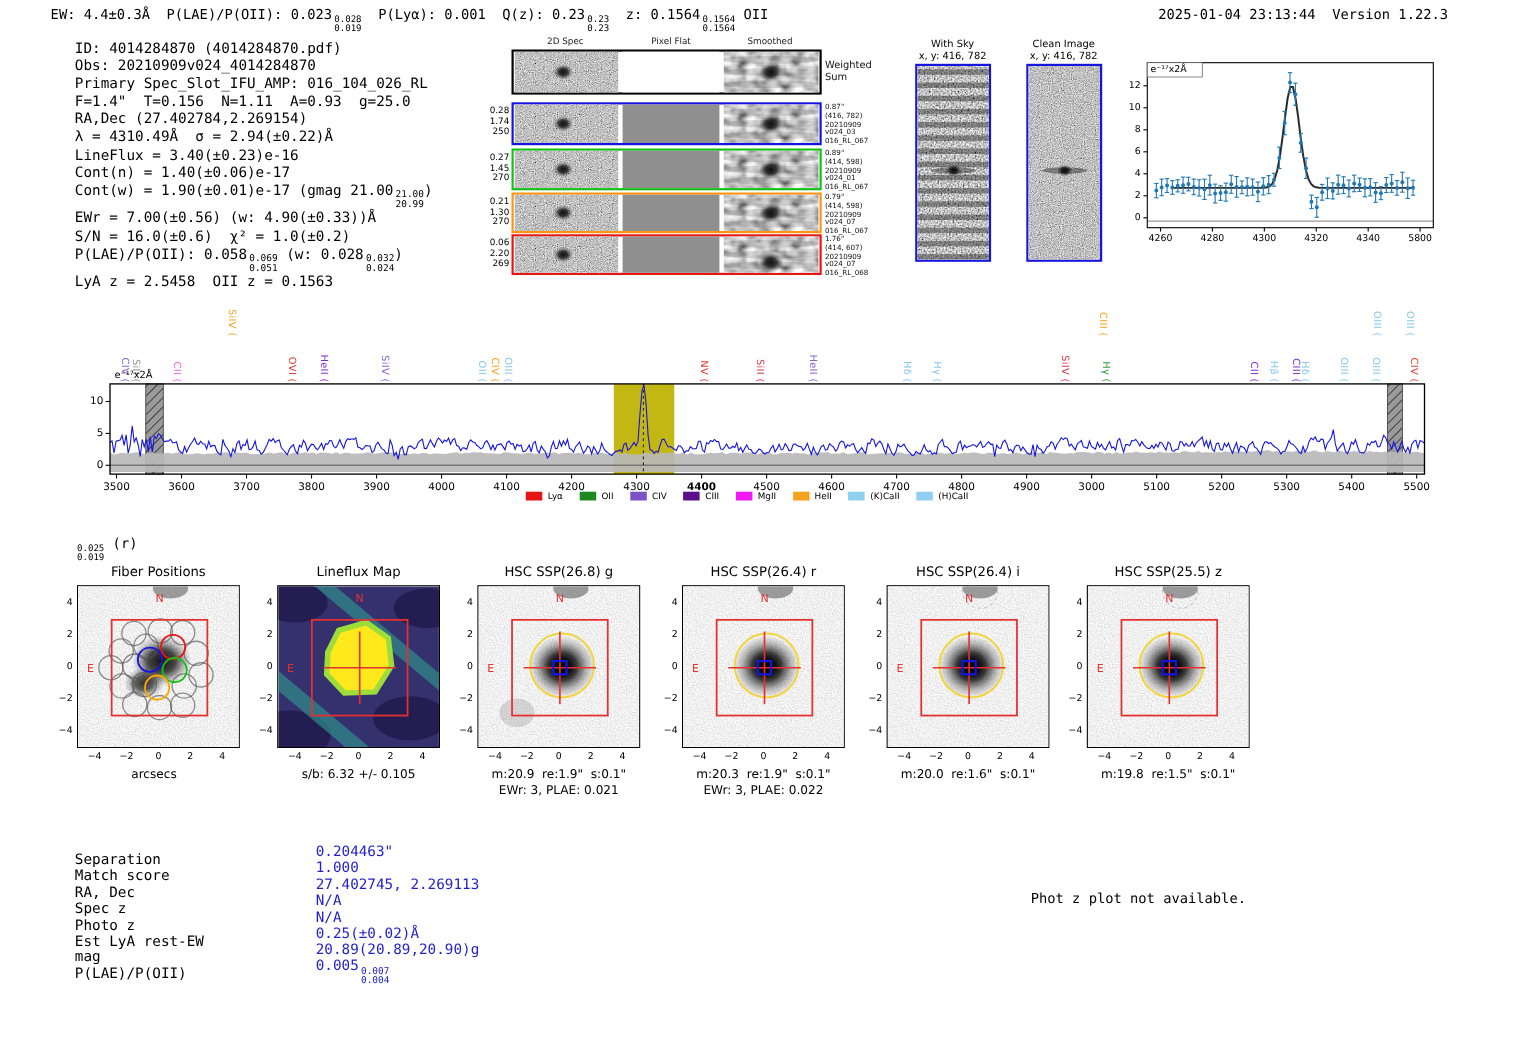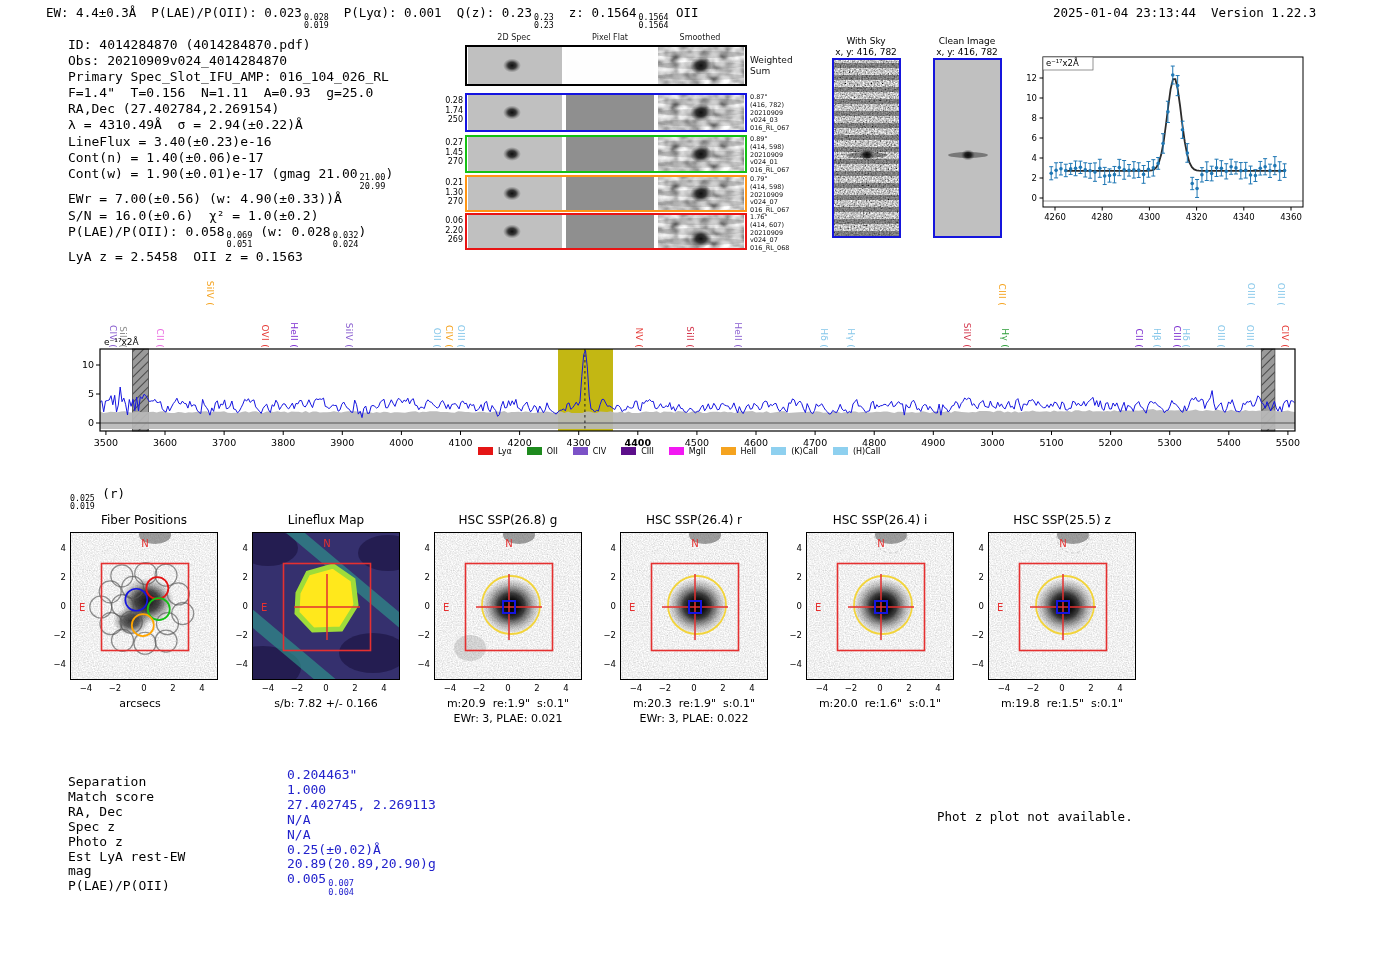--- a/index.html
+++ b/index.html
@@ -493,21 +493,21 @@
         <line x1="1039.5" y1="118" x2="1043" y2="118" stroke="#000" stroke-width="1"></line>
         <line x1="1039.5" y1="98" x2="1043" y2="98" stroke="#000" stroke-width="1"></line>
         <line x1="1039.5" y1="78" x2="1043" y2="78" stroke="#000" stroke-width="1"></line>
       </svg>
       <div class="unitlab" style="position: absolute; left: 1046px; top: 58px; font-size: 8.5px;">e⁻¹⁷x2Å</div>
       <div class="tick" style="position: absolute; left: 1040px; top: 212px; width: 30px; text-align: center;">4260</div>
       <div class="tick" style="position: absolute; left: 1087.2px; top: 212px; width: 30px; text-align: center;">4280</div>
       <div class="tick" style="position: absolute; left: 1134.4px; top: 212px; width: 30px; text-align: center;">4300</div>
       <div class="tick" style="position: absolute; left: 1181.6px; top: 212px; width: 30px; text-align: center;">4320</div>
       <div class="tick" style="position: absolute; left: 1228.8px; top: 212px; width: 30px; text-align: center;">4340</div>
-      <div class="tick" style="position: absolute; left: 1276px; top: 212px; width: 30px; text-align: center;">4360</div>
+      <div class="tick" style="position: absolute; left: 1276px; top: 212px; width: 30px; text-align: center;">5800</div>
       <div class="tick" style="position: absolute; left: 1019px; top: 193px; width: 18px; text-align: right;">0</div>
       <div class="tick" style="position: absolute; left: 1019px; top: 173px; width: 18px; text-align: right;">2</div>
       <div class="tick" style="position: absolute; left: 1019px; top: 153px; width: 18px; text-align: right;">4</div>
       <div class="tick" style="position: absolute; left: 1019px; top: 133px; width: 18px; text-align: right;">6</div>
       <div class="tick" style="position: absolute; left: 1019px; top: 113px; width: 18px; text-align: right;">8</div>
       <div class="tick" style="position: absolute; left: 1019px; top: 93px; width: 18px; text-align: right;">10</div>
       <div class="tick" style="position: absolute; left: 1019px; top: 73px; width: 18px; text-align: right;">12</div>
     </div>
 
   <div id="spec-labels">
@@ -702,21 +702,21 @@
       <div class="tick" style="position: absolute; left: 258px; top: 683px; width: 20px; text-align: center;">−4</div>
       <div class="tick" style="position: absolute; left: 230px; top: 659px; width: 18px; text-align: right;">−4</div>
       <div class="tick" style="position: absolute; left: 287px; top: 683px; width: 20px; text-align: center;">−2</div>
       <div class="tick" style="position: absolute; left: 230px; top: 630px; width: 18px; text-align: right;">−2</div>
       <div class="tick" style="position: absolute; left: 316px; top: 683px; width: 20px; text-align: center;">0</div>
       <div class="tick" style="position: absolute; left: 230px; top: 601px; width: 18px; text-align: right;">0</div>
       <div class="tick" style="position: absolute; left: 345px; top: 683px; width: 20px; text-align: center;">2</div>
       <div class="tick" style="position: absolute; left: 230px; top: 572px; width: 18px; text-align: right;">2</div>
       <div class="tick" style="position: absolute; left: 374px; top: 683px; width: 20px; text-align: center;">4</div>
       <div class="tick" style="position: absolute; left: 230px; top: 543px; width: 18px; text-align: right;">4</div>
-      <div class="caption" style="position: absolute; left: 226px; top: 697px;">s/b: 7.82 +/- 0.166</div>
+      <div class="caption" style="position: absolute; left: 226px; top: 697px;">s/b: 6.32 +/- 0.105</div>
       <div class="ctitle" style="position: absolute; left: 418px; top: 513px;">HSC SSP(26.8) g</div>
       <div style="position: absolute; left: 434px; top: 532px; width: 148px; height: 148px; border: 1px solid rgb(0, 0, 0); box-sizing: border-box; overflow: hidden;">
         <svg width="148" height="148" style="position:absolute;left:0px;top:0px;">
           <rect x="0" y="0" width="148" height="148" fill="#e6e6e6" filter="url(#fLight)"></rect>
           <ellipse cx="84" cy="2" rx="16" ry="9" fill="#444" opacity="0.5"></ellipse>
           <ellipse cx="76" cy="73" rx="30" ry="28" fill="url(#gb)" opacity="1"></ellipse>
           <ellipse cx="76" cy="73" rx="16" ry="15" fill="url(#gb)" opacity="1"></ellipse>
           <ellipse cx="35" cy="115" rx="16" ry="13" fill="#777" opacity="0.25"></ellipse>
           <circle cx="76" cy="72" r="29" fill="none" stroke="#f2d43c" stroke-width="1.8"></circle>
           <line x1="41" y1="74" x2="107" y2="74" stroke="#e53030" stroke-width="1.5"></line>

